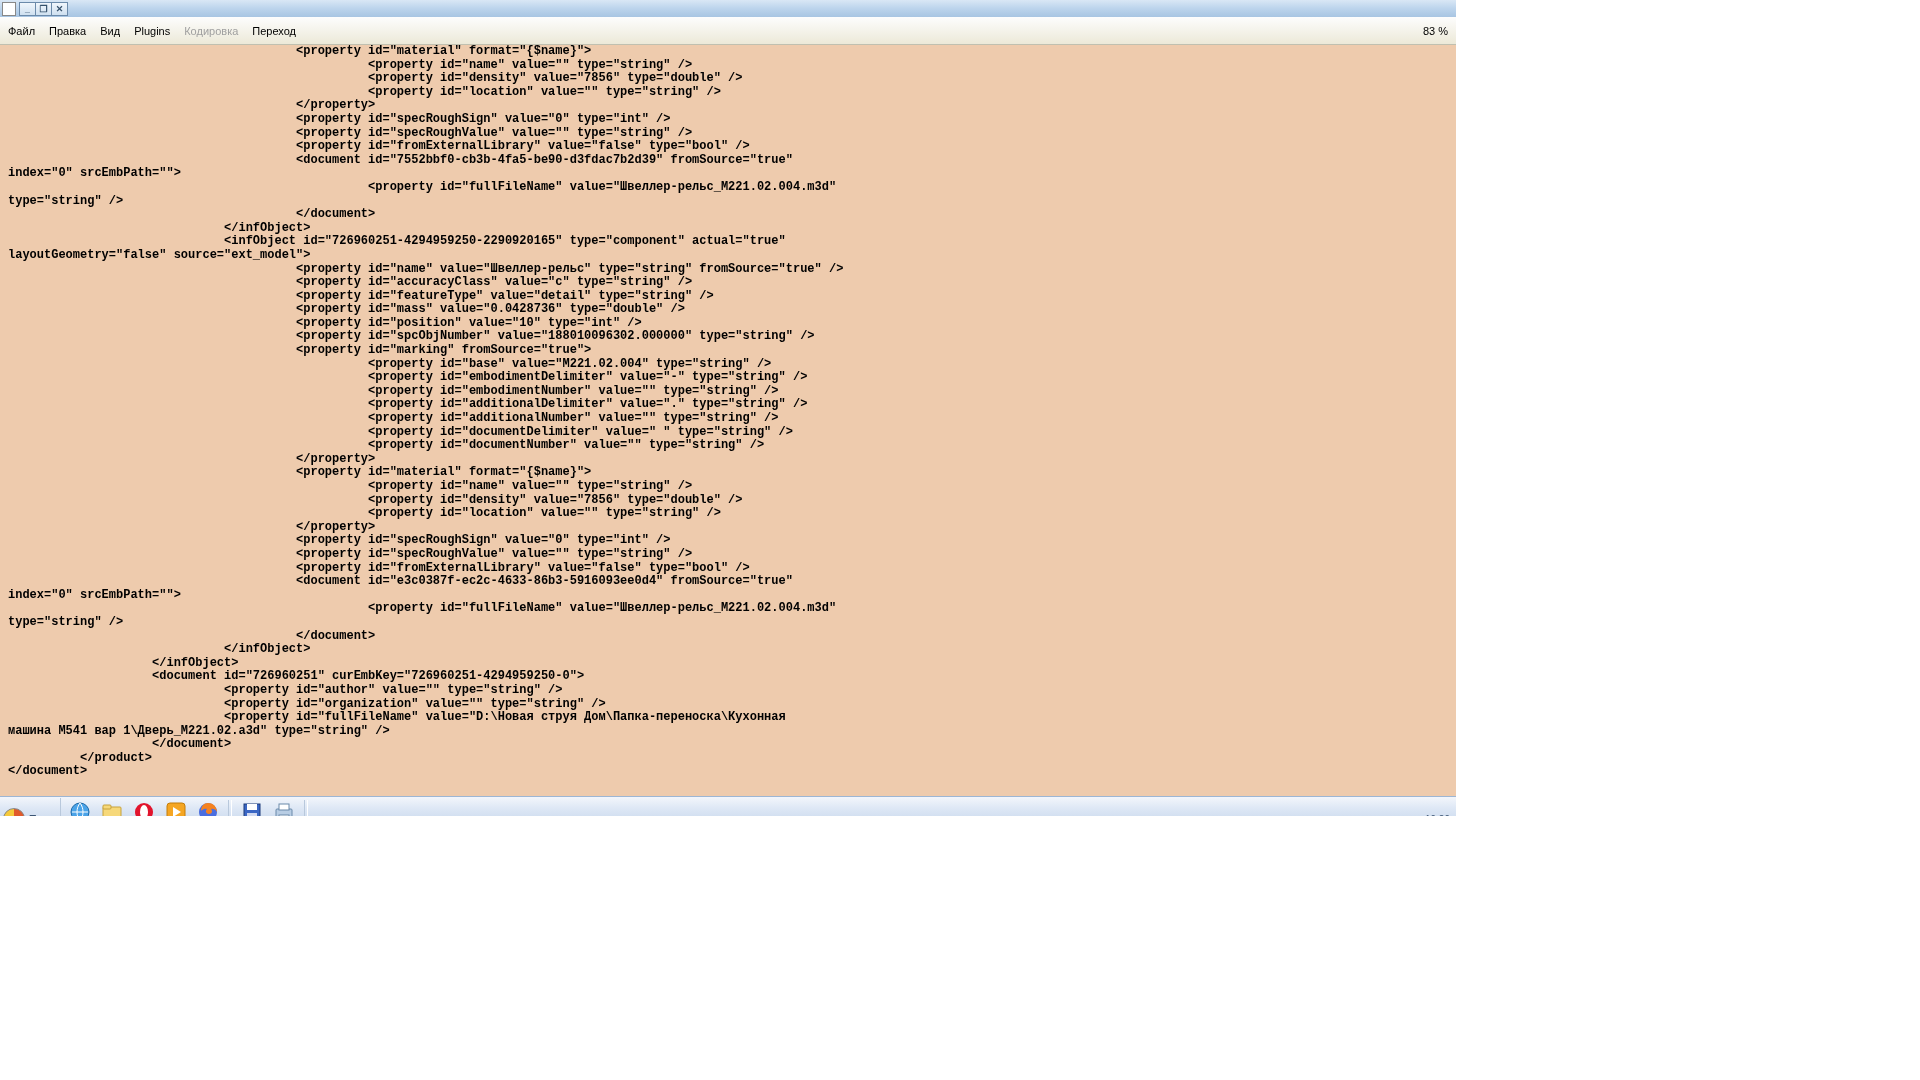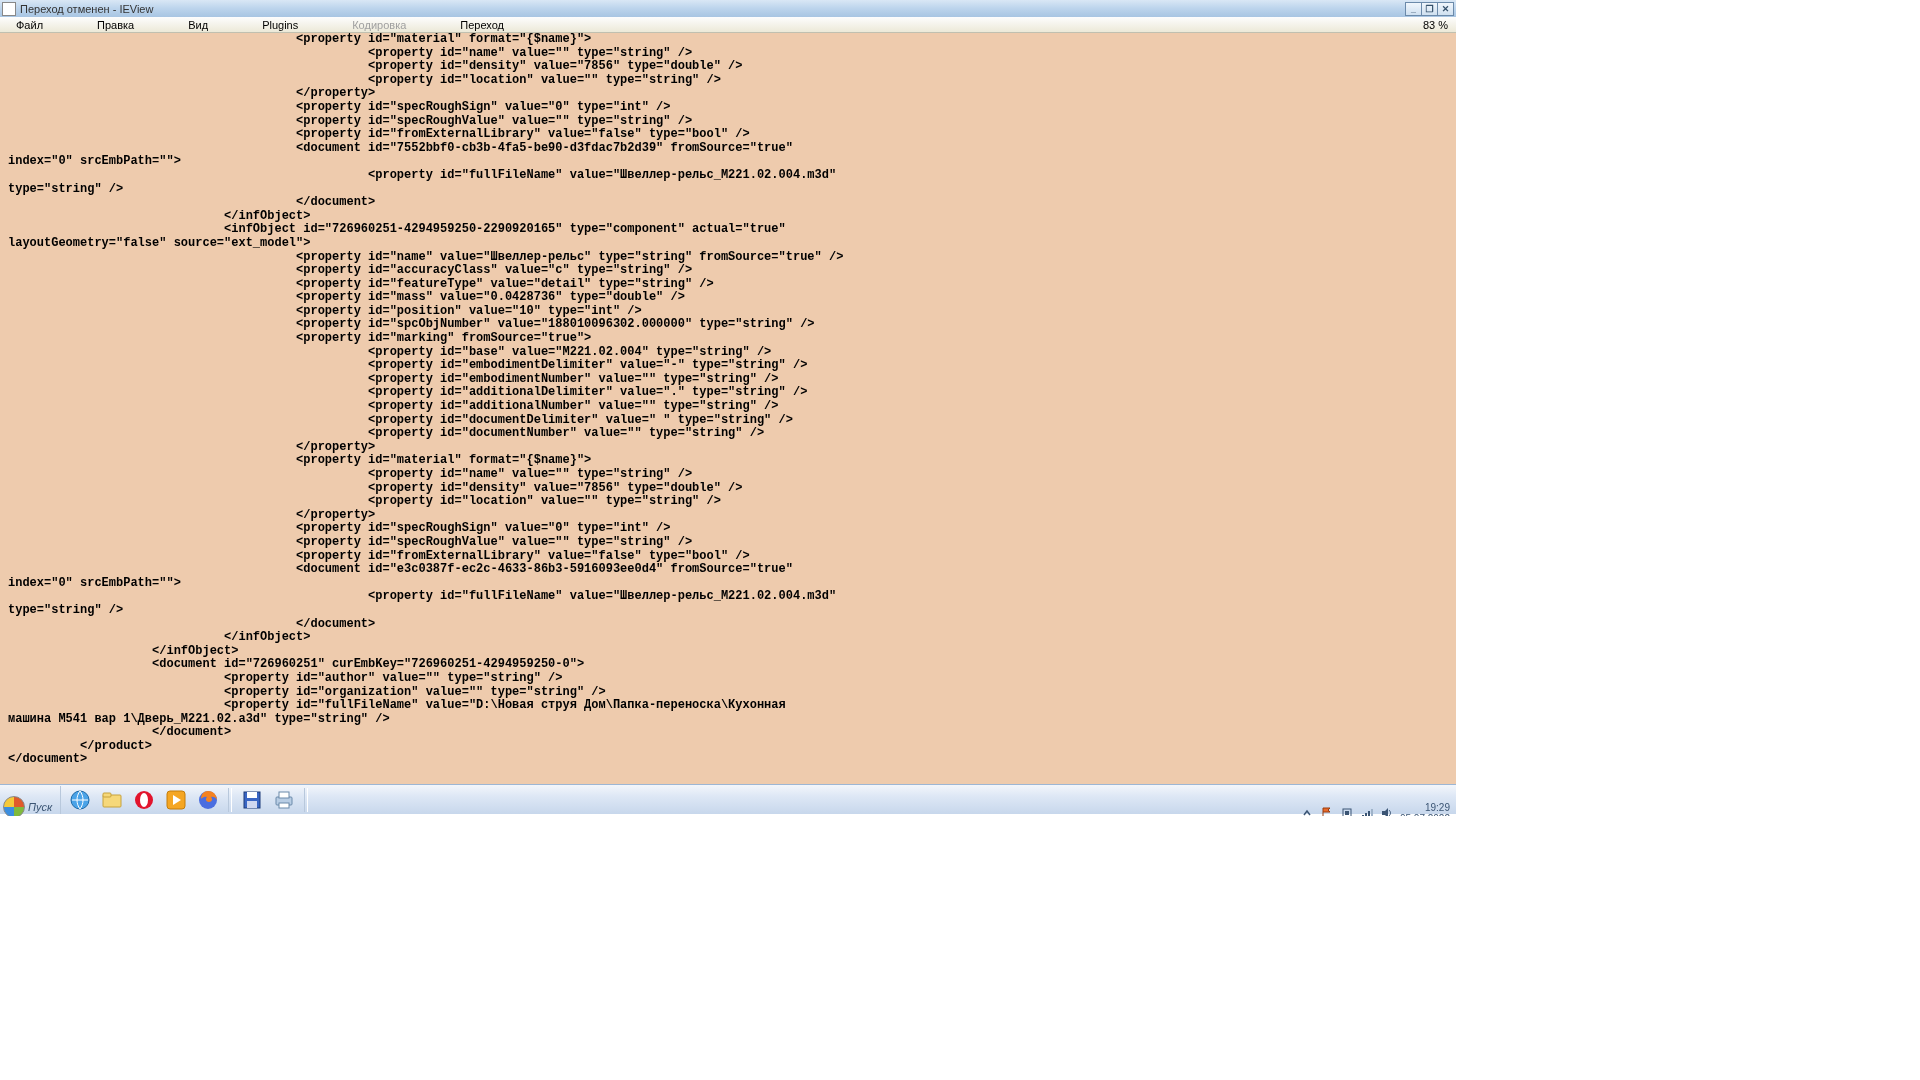--- a/index.html
+++ b/index.html
@@ -21,27 +21,26 @@
     width: 17px; height: 14px;
     border: 1px solid #6b8aaa;
     background: linear-gradient(to bottom,#f0f6fc,#cfe0f0);
     display:flex; align-items:center; justify-content:center;
     font-size:9px; font-weight:bold; color:#34506b;
     margin-left:-1px;
   }
   
   
   .menubar {
-    height: 16px;
+    height: 28px;
     background: linear-gradient(to bottom,#fdfdfd,#ece9d8);
     border-bottom: 1px solid #c0c0b0;
     display: flex; align-items:center;
     font-size: 11px;
-    padding-left: 9px;
-    gap: 40px;
+    padding-left: 1px;
   }
   .menubar span { padding: 0 7px; color:#000; }
   .menubar span.disabled { color:#a0a0a0; }
   .menubar .zoom { margin-left:auto; padding-right:8px; color:#000;}
   
   
   .content {
     height: 751px;
     background: #eecbad;
     font-family: "Courier New", monospace;
@@ -78,21 +77,20 @@
   .tray { margin-left:auto; display:flex; align-items:center; gap:6px; padding:0 6px; font-size:10px; color:#3b5574;margin-top:26px;}
   .tray .clock { text-align:right; line-height:11px; font-size:10px;}
   .tray-ic { width:14px; height:14px; display:inline-flex; align-items:center; justify-content:center;}
   svg { display:block; }
 </style>
 </head>
 <body>
 
 <div class="titlebar">
   <span class="titlebar-icon"></span>
-  <span class="titlebar-text">Переход отменен - IEView</span>
   <div class="winbtns">
     <div class="winbtn">_</div>
     <div class="winbtn">❐</div>
     <div class="winbtn">✕</div>
   </div>
 </div>
 
 <div class="menubar">
   <span>Файл</span>
   <span>Правка</span>

